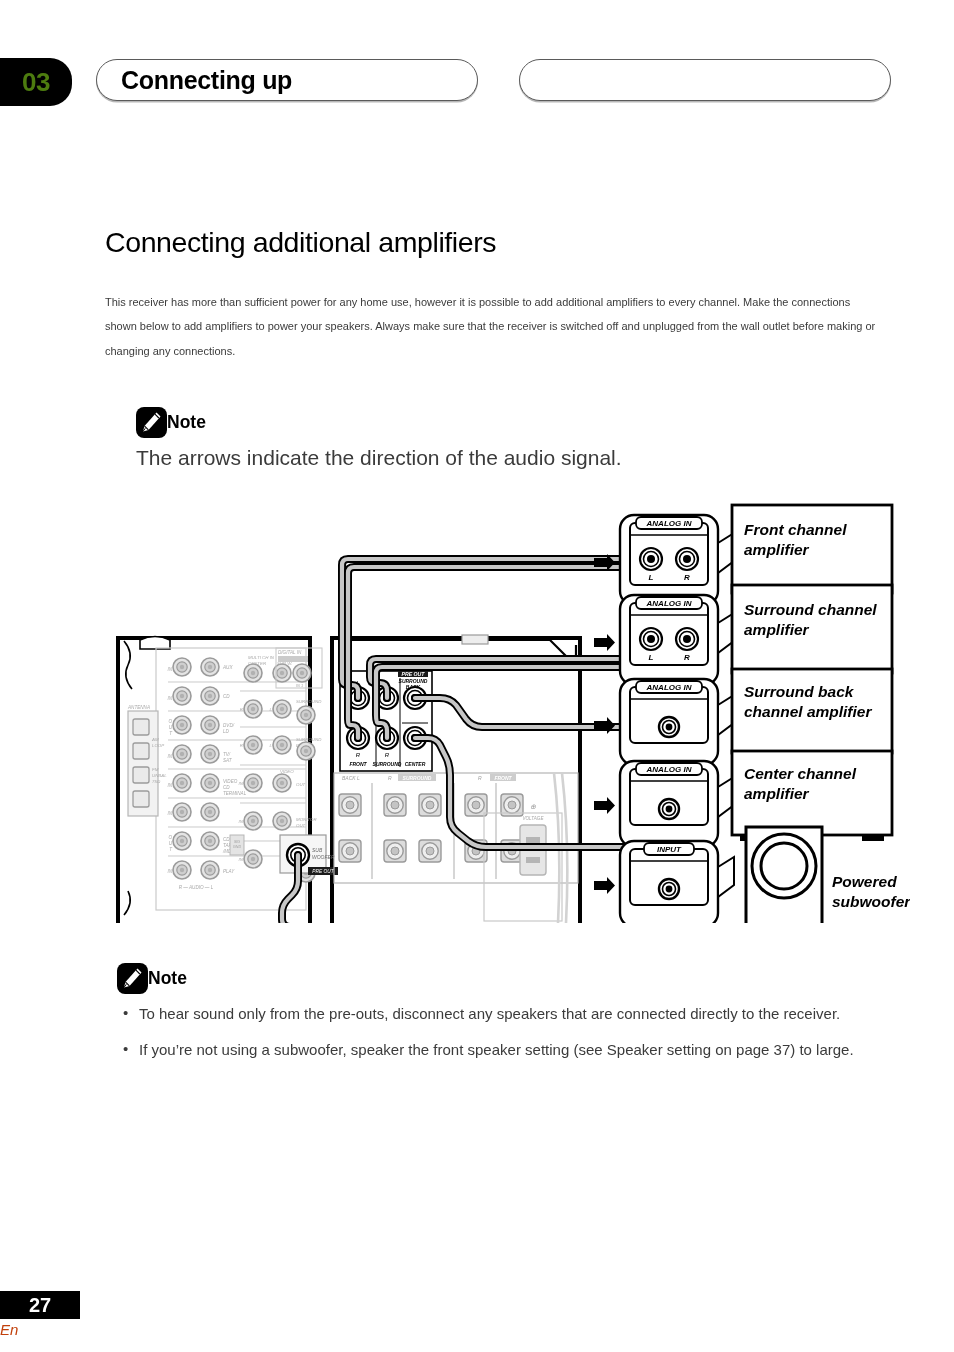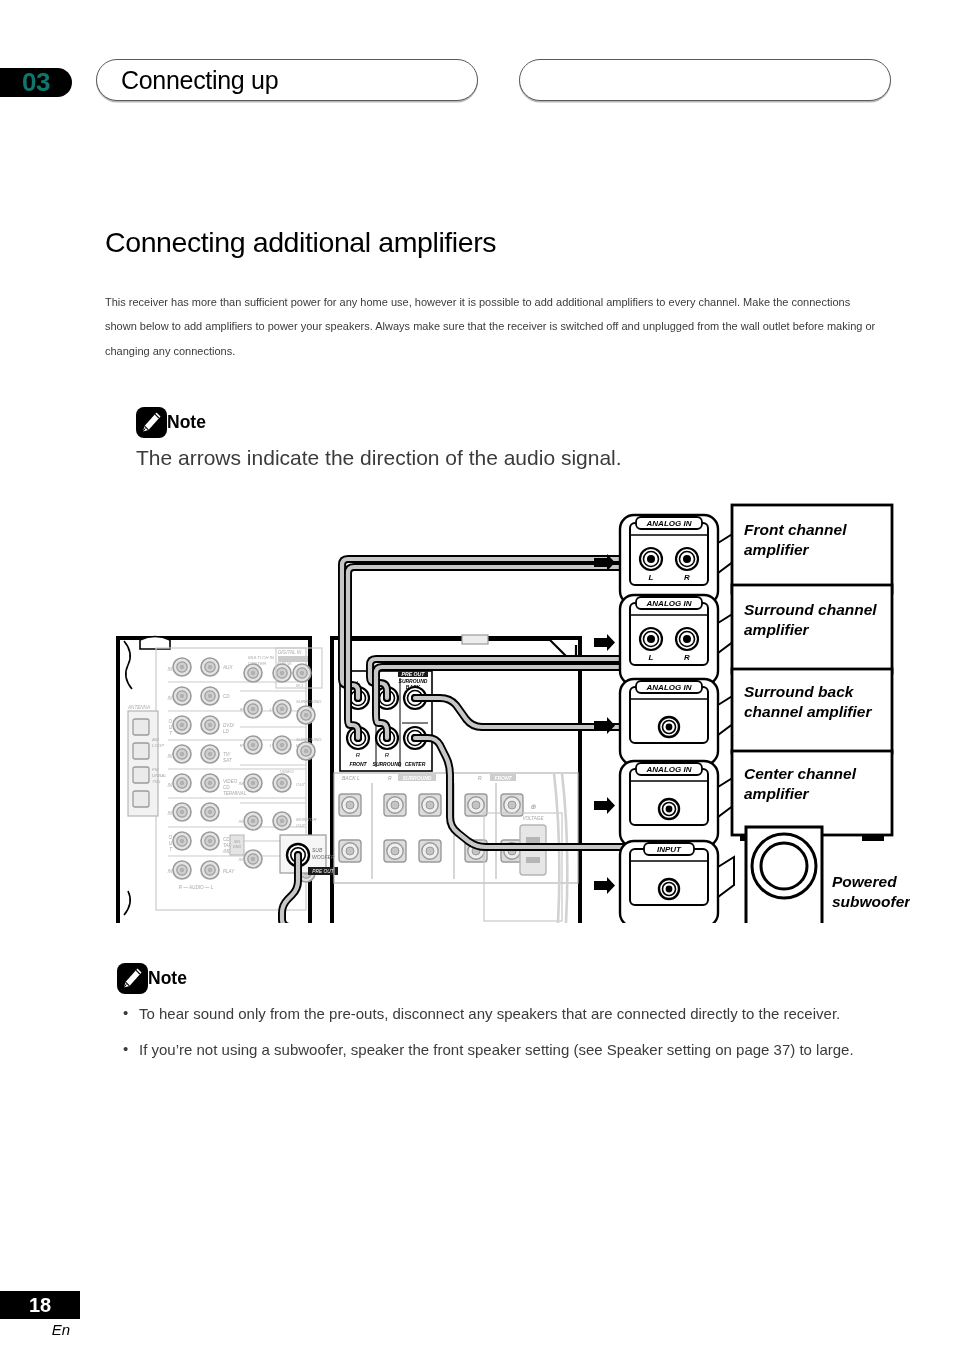--- a/index.html
+++ b/index.html
@@ -9,35 +9,35 @@
     background:#ffffff;
     font-family:"Liberation Sans", sans-serif;
     color:#231f20;
     position:relative;
     overflow:hidden;
   }
 
   
   .hdr { position:absolute; left:0; top:58px; width:954px; height:48px; }
   .chap-num {
-    position:absolute; left:0; top:10px; width:72px; height:29px;
+    position:absolute; left:0; top:0; width:72px; height:48px;
     background:#000; border-radius:0 22px 22px 0;
-    color:#0f766e; font-weight:bold; font-size:26px;
+    color:#4d7c0f; font-weight:bold; font-size:26px;
     display:flex; align-items:center; justify-content:center;
     letter-spacing:-0.5px;
   }
   .pill {
     position:absolute; height:42px; border:1.3px solid #5a5a5a;
     border-radius:21px; background:#fff;
     display:flex; align-items:center;
     box-shadow:0 1.5px 0 #b7b7b7;
   }
   .pill.left { left:96px; top:1px; width:382px; padding-left:24px; }
   .pill.right{ left:519px; top:1px; width:372px; }
-  .pill-title { font-size:25px; font-weight:normal; color:#000; letter-spacing:-0.3px; }
+  .pill-title { font-size:25px; font-weight:bold; color:#000; letter-spacing:-0.3px; }
 
   h1.title {
     position:absolute; left:105px; top:226px;
     font-size:28.5px; font-weight:normal; color:#000;
     letter-spacing:-0.4px; margin:0;
   }
   .intro {
     position:absolute; left:105px; top:290px; width:776px;
     font-size:11px; line-height:24.3px; color:#3b3b3b;
   }
@@ -68,21 +68,21 @@
   .ital { }
 
   
   .pg-box {
     position:absolute; left:0; top:1291px; width:80px; height:28px;
     background:#000; color:#fff; font-weight:bold; font-size:20px;
     display:flex; align-items:center; justify-content:center;
   }
   .pg-en {
     position:absolute; left:0; top:1321px; width:80px;
-    text-align:center; font-style:italic; font-size:15px; color:#000000;margin-left:21px;
+    font-style:italic; font-size:15px; color:#c2410c;
   }
 
   
   .diagram { position:absolute; left:110px; top:483px; width:800px; height:440px;font-style:italic; }
   .diagram svg { display:block; }
 </style>
 </head>
 <body>
 
 <div class="hdr">
@@ -502,14 +502,14 @@
   <ul>
     <li>
       <span>To hear sound only from the pre-outs, disconnect any speakers that are connected directly to the receiver.</span>
     </li>
     <li>
       <span>If you’re not using a subwoofer, speaker the front speaker setting (see </span><span class="ital">Speaker setting</span><span> on page 37) to large.</span>
     </li>
   </ul>
 </div>
 
-<div class="pg-box">18</div>
+<div class="pg-box">27</div>
 <div class="pg-en">En</div>
 
 </body></html>

